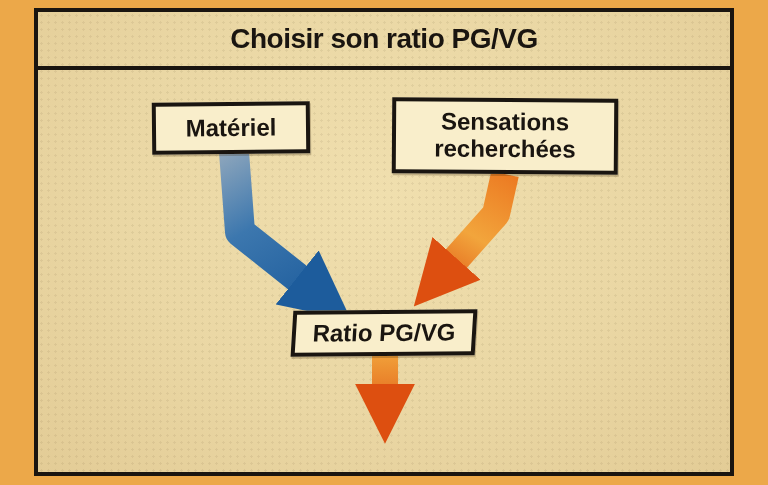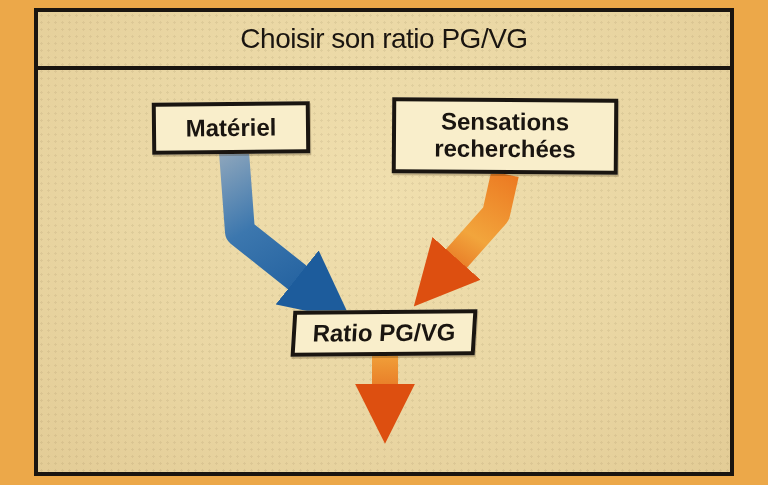--- a/index.html
+++ b/index.html
@@ -23,21 +23,21 @@
       radial-gradient(ellipse at 50% 40%, #f0dfae 0%, var(--paper) 55%, #e3cc96 100%);
     background-size:7px 7px, 100% 100%;
   }
   .headerband{
     position:absolute;left:0;top:0;width:100%;height:58px;
     border-bottom:4px solid var(--ink);
     display:flex;align-items:center;justify-content:center;
     box-sizing:border-box;
   }
   .title{
-    font-size:28px;font-weight:normal;letter-spacing:-0.5px;
+    font-size:28px;font-weight:bold;letter-spacing:-0.5px;
   }
   .node{
     position:absolute;z-index:3;
     background:var(--box-fill);
     border:4px solid var(--ink);
     display:flex;align-items:center;justify-content:center;
     text-align:center;
     font-size:24px;font-weight:bold;line-height:1.12;
     box-sizing:border-box;
     box-shadow:1px 2px 0 rgba(60,40,10,0.25);

